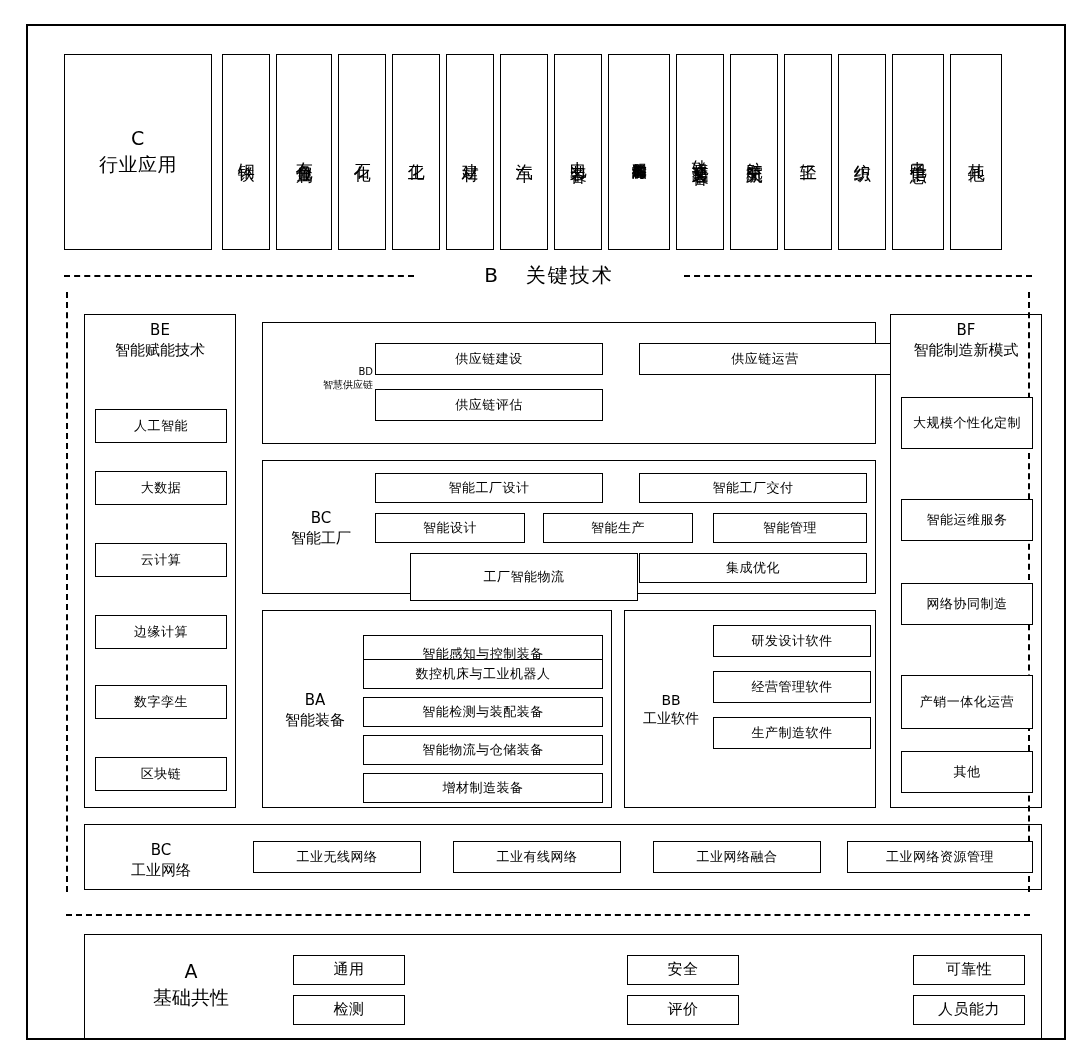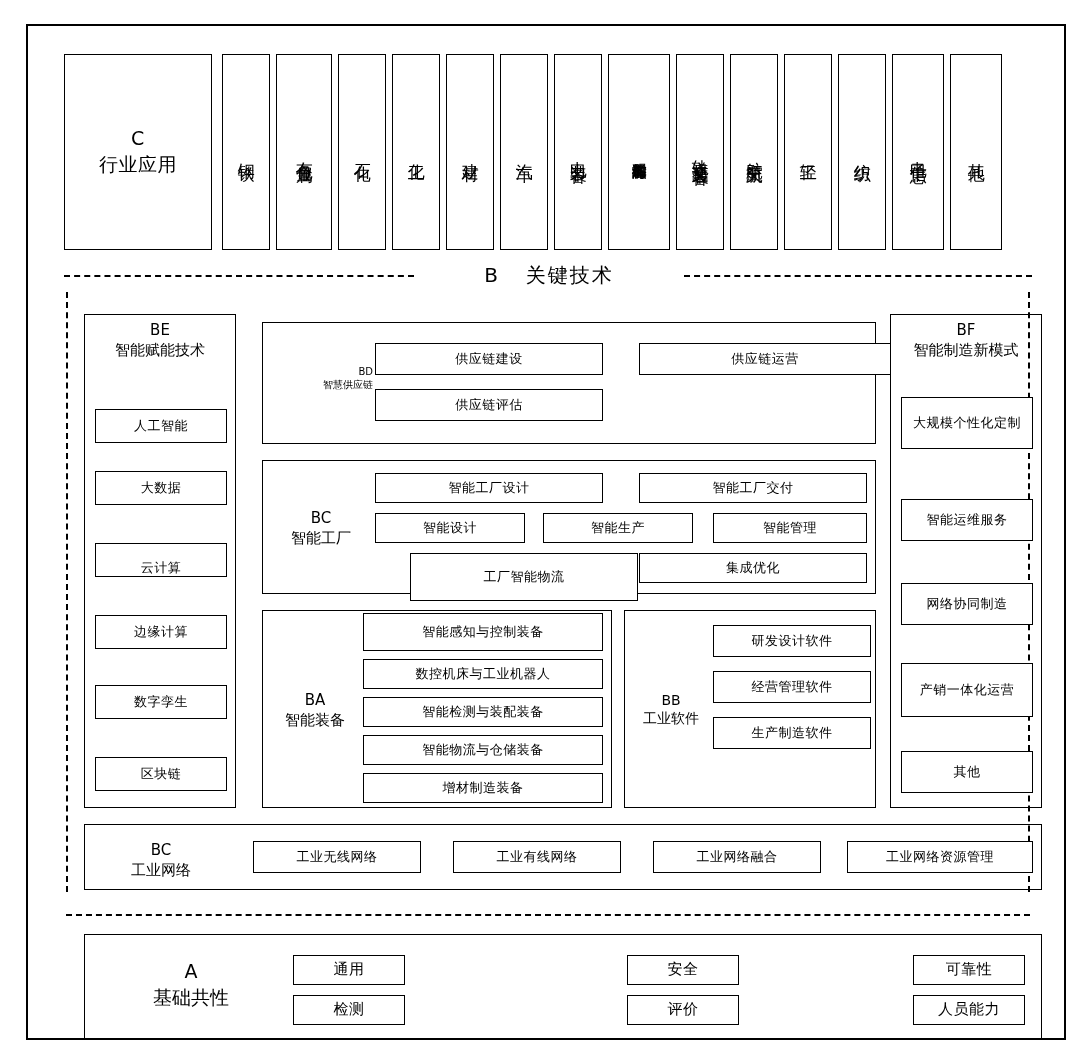--- a/index.html
+++ b/index.html
@@ -377,21 +377,21 @@
       <div class="col-title">
         <div>BE</div>
         <div>智能赋能技术</div>
       </div>
       <div class="box sub" style="top:94px;">
           <span>人工智能</span>
         </div>
       <div class="box sub" style="top:156px;">
           <span>大数据</span>
         </div>
-      <div class="box sub" style="top:228px;align-items:flex-end;">
+      <div class="box sub" style="top:228px;">
           <span>云计算</span>
         </div>
       <div class="box sub" style="top:300px;">
           <span>边缘计算</span>
         </div>
       <div class="box sub" style="top:370px;">
           <span>数字孪生</span>
         </div>
       <div class="box sub" style="top:442px;">
           <span>区块链</span>
@@ -405,21 +405,21 @@
       </div>
       <div class="box sub" style="top:82px;height:52px;">
           <span>大规模个性化定制</span>
         </div>
       <div class="box sub" style="top:184px;height:42px;">
           <span>智能运维服务</span>
         </div>
       <div class="box sub" style="top:268px;height:42px;">
           <span>网络协同制造</span>
         </div>
-      <div class="box sub" style="top:348px;height:54px;">
+      <div class="box sub" style="top:360px;height:54px;">
           <span>产销一体化运营</span>
         </div>
       <div class="box sub" style="top:436px;height:42px;">
           <span>其他</span>
         </div>
     </div>
 
     <div id="bd-block">
       <div class="blk-title">
         <div>BD</div>
@@ -462,21 +462,21 @@
       <div class="box" style="position:absolute;left:376px;top:92px;width:228px;height:30px;">
           <span>集成优化</span>
         </div>
     </div>
 
     <div id="ba-block">
       <div class="blk-title">
         <div>BA</div>
         <div>智能装备</div>
       </div>
-      <div class="box" style="position:absolute;left:100px;top:2px;width:240px;height:38px;">
+      <div class="box" style="position:absolute;left:100px;top:24px;width:240px;height:38px;">
           <span>智能感知与控制装备</span>
         </div>
       <div class="box" style="position:absolute;left:100px;top:48px;width:240px;height:30px;">
           <span>数控机床与工业机器人</span>
         </div>
       <div class="box" style="position:absolute;left:100px;top:86px;width:240px;height:30px;">
           <span>智能检测与装配装备</span>
         </div>
       <div class="box" style="position:absolute;left:100px;top:124px;width:240px;height:30px;">
           <span>智能物流与仓储装备</span>

